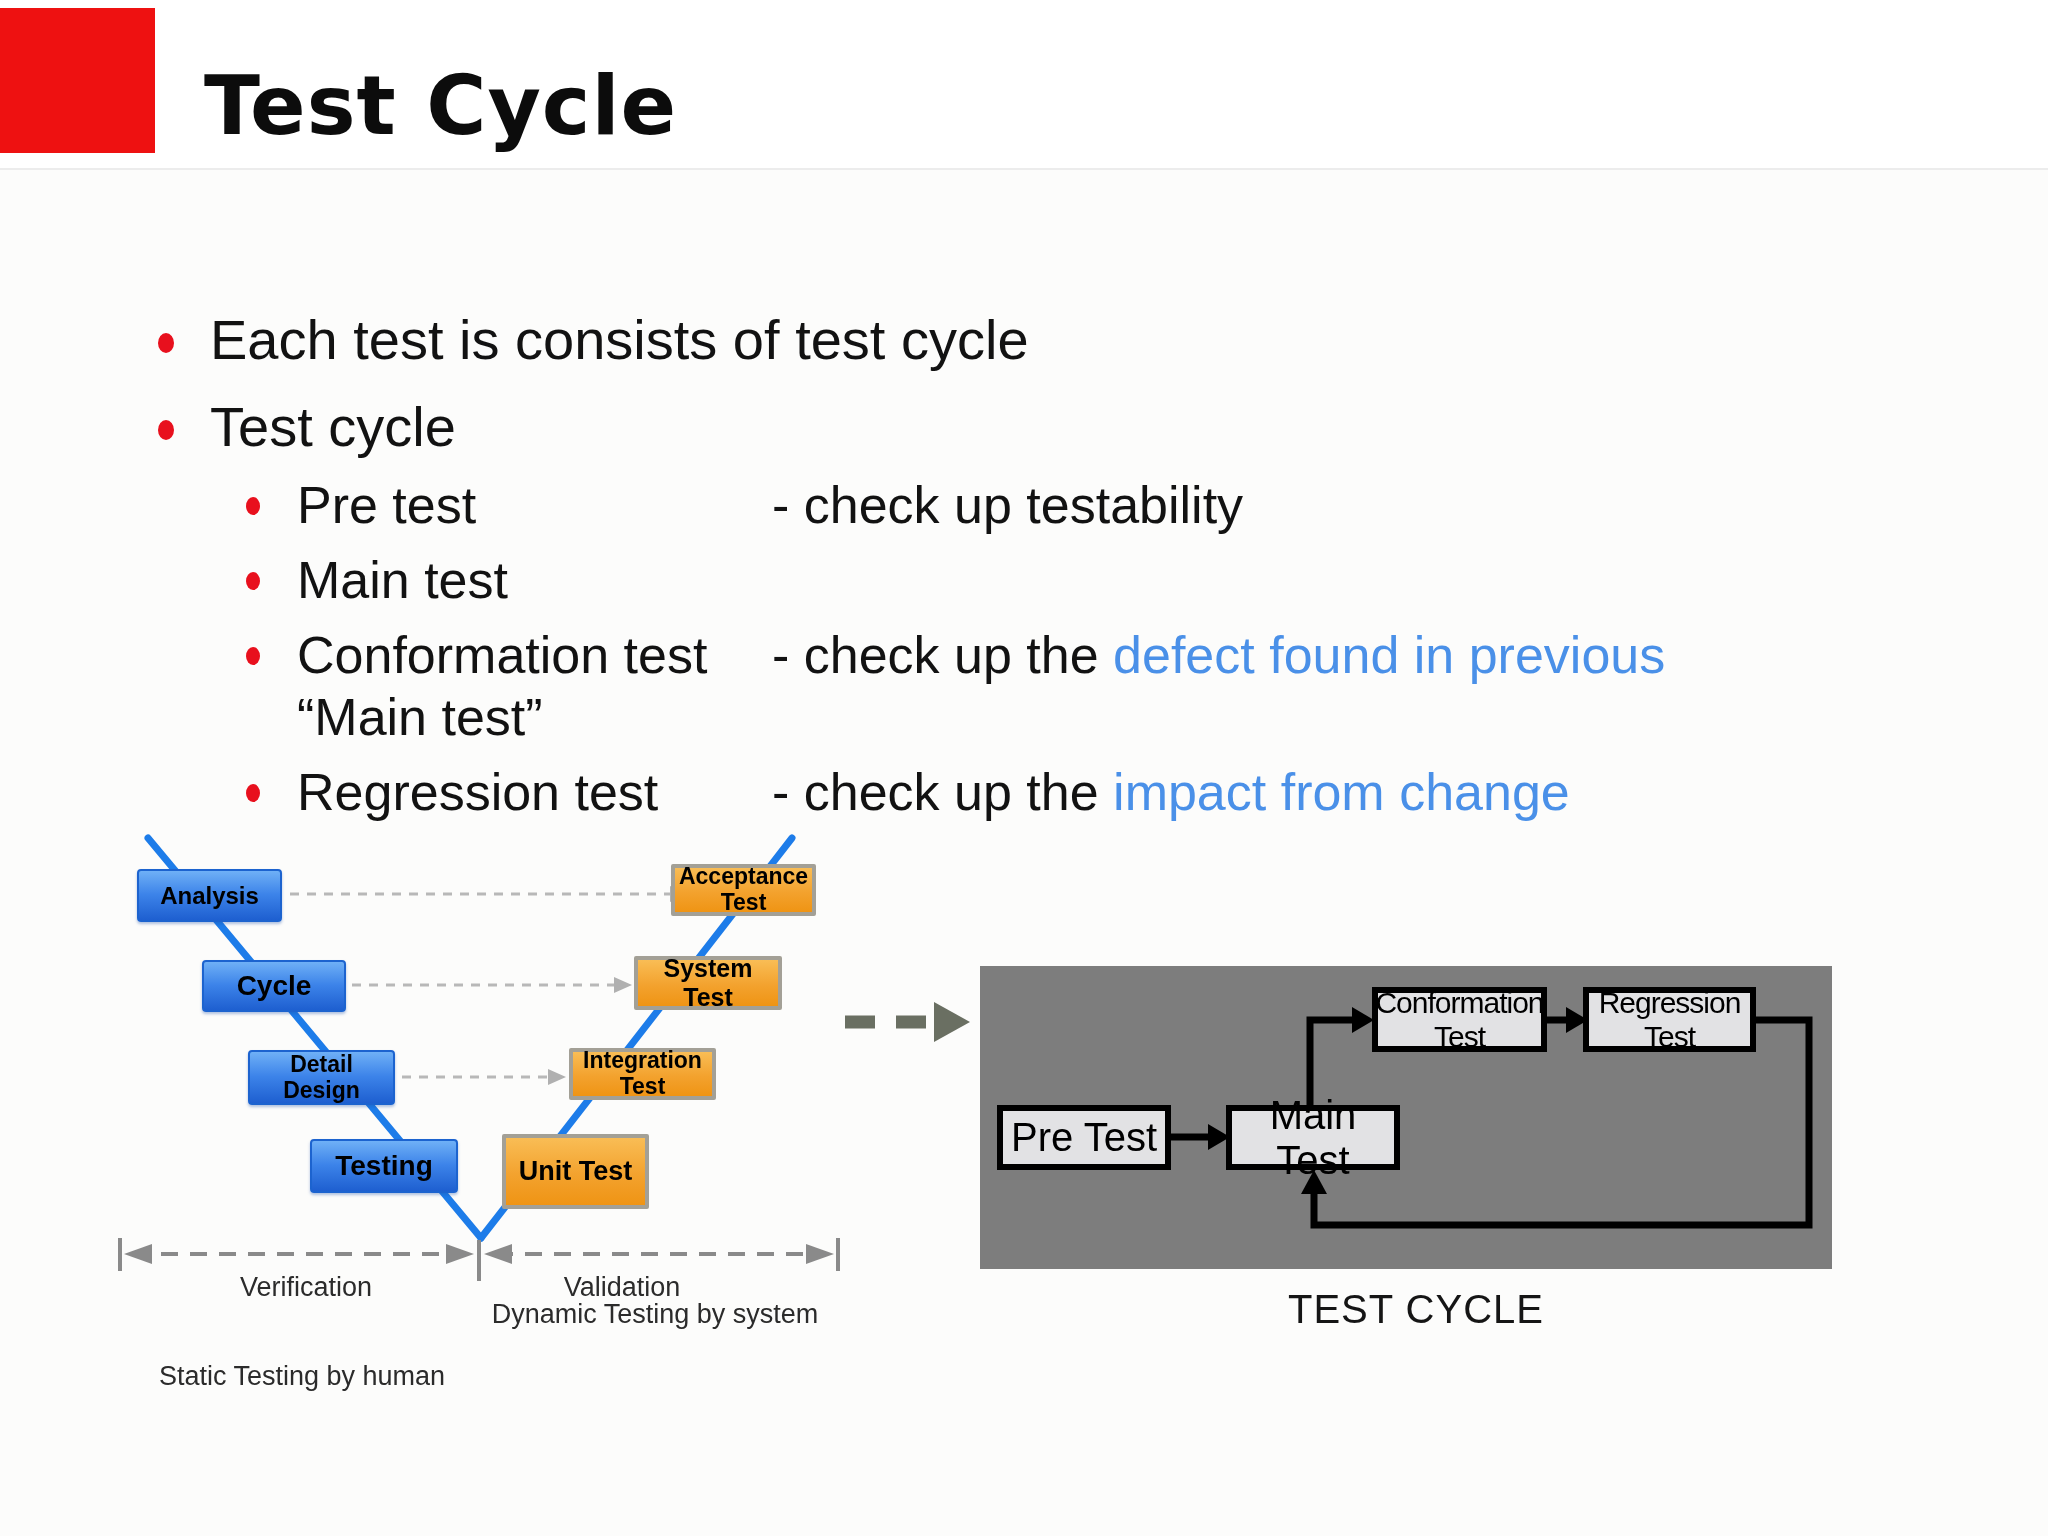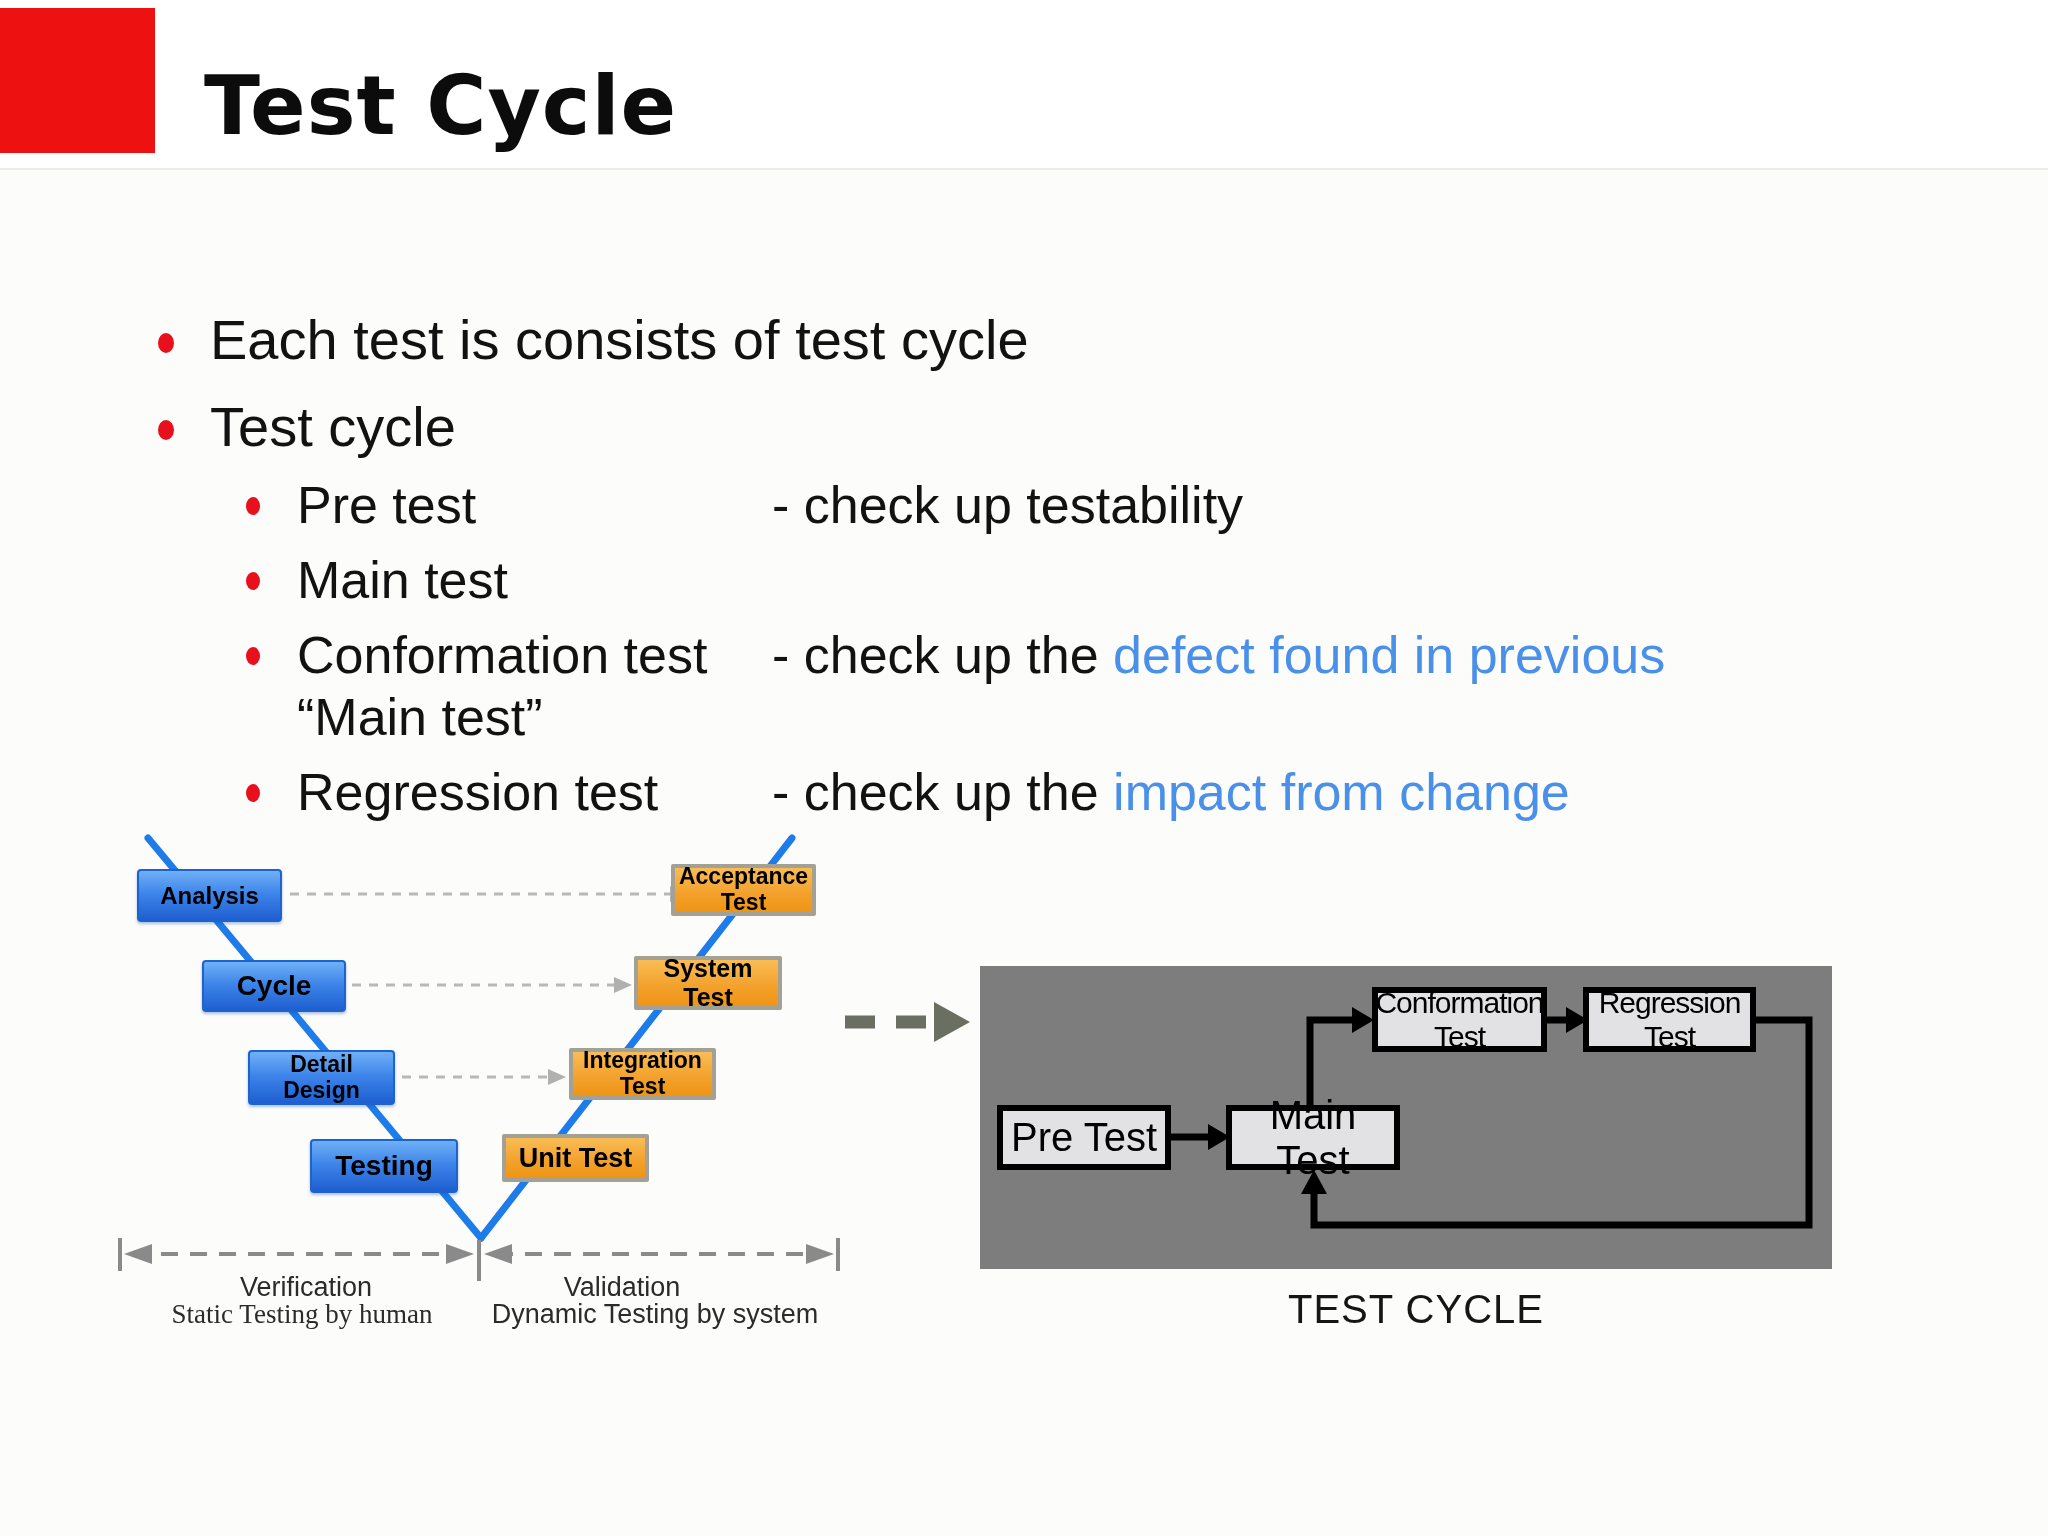--- a/index.html
+++ b/index.html
@@ -135,24 +135,24 @@
   </svg>
 
   <div class="vbox" style="left:137px;top:869px;width:145px;height:53px;font-size:24px;">Analysis</div>
   <div class="vbox" style="left:202px;top:960px;width:144px;height:52px;font-size:28px;">Cycle</div>
   <div class="vbox two" style="left:248px;top:1050px;width:147px;height:55px;font-size:23px;">Detail Design</div>
   <div class="vbox" style="left:310px;top:1139px;width:148px;height:54px;font-size:28px;">Testing</div>
 
   <div class="obox two" style="left:671px;top:864px;width:145px;height:52px;font-size:23px;">Acceptance Test</div>
   <div class="obox" style="left:634px;top:956px;width:148px;height:54px;font-size:25px;">System Test</div>
   <div class="obox two" style="left:569px;top:1048px;width:147px;height:52px;font-size:23px;">Integration Test</div>
-  <div class="obox" style="left:502px;top:1134px;width:147px;height:48px;font-size:27px;text-align:right;">Unit Test</div>
+  <div class="obox" style="left:502px;top:1134px;width:147px;height:75px;font-size:27px;text-align:right;">Unit Test</div>
 
   <div class="mlabel" style="left:156px;top:1272px;width:300px;">Verification</div>
-  <div class="mlabel" style="left:102px;top:1299px;width:400px;font-family:Liberation Serif, serif;">Static Testing by human</div>
+  <div class="mlabel" style="left:102px;top:1361px;width:400px;">Static Testing by human</div>
   <div class="mlabel" style="left:472px;top:1272px;width:300px;">Validation</div>
   <div class="mlabel" style="left:455px;top:1299px;width:400px;">Dynamic Testing by system</div>
 
   <div class="cbox" style="left:997px;top:1105px;width:174px;height:65px;font-size:40px;">Pre Test</div>
   <div class="cbox" style="left:1226px;top:1105px;width:174px;height:65px;font-size:40px;">Main Test</div>
   <div class="cbox two" style="left:1372px;top:987px;width:175px;height:65px;font-size:30px;letter-spacing:-1px;">Conformation Test</div>
   <div class="cbox two" style="left:1583px;top:987px;width:173px;height:65px;font-size:30px;letter-spacing:-1px;">Regression Test</div>
 
   <div class="caption">TEST CYCLE</div>
 </div>

